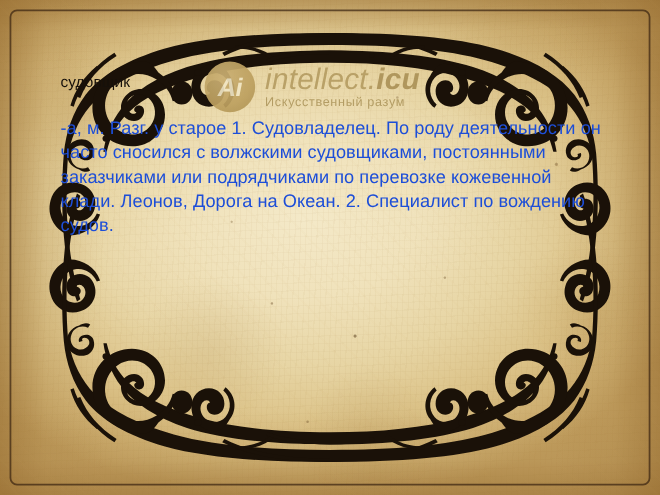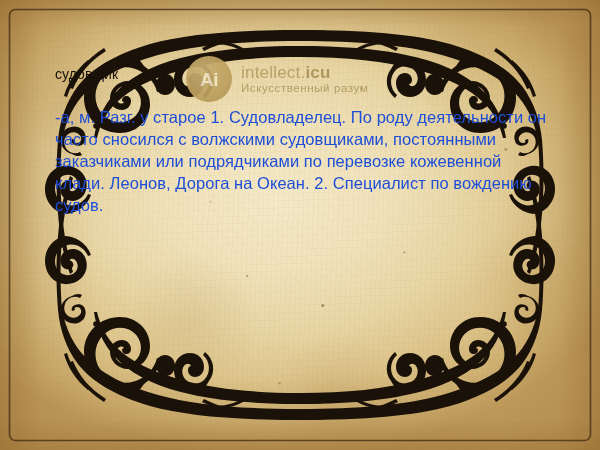--- a/index.html
+++ b/index.html
@@ -109,33 +109,35 @@
     pointer-events: none;
   }
   .wm-badge {
     width: 46px; height: 46px;
     border-radius: 50%;
     background: radial-gradient(circle at 38% 32%, #cbb074 0%, #bda05f 60%, #ab8f50 100%);
     display: flex; align-items: center; justify-content: center;
     opacity: .92;
   }
   .wm-badge-text {
-    font-size: 19px;
+    font-size: 23px;
     font-weight: 700;
     color: #f1e6c4;
     letter-spacing: -.5px;
     line-height: 1;
+    font-style: italic;
   }
   .wm-words { display: flex; flex-direction: column; gap: 1px; }
   .wm-title {
-    font-size: 17px;
+    font-size: 27px;
     line-height: 1;
     color: #b39a5f;
     opacity: .88;
     letter-spacing: .2px;
+    font-style: italic;
   }
   .wm-title b { font-weight: 700; color: #a98f54; }
   .wm-sub {
     font-size: 11.5px;
     color: #a89055;
     opacity: .82;
     letter-spacing: .6px;
   }
 
   

